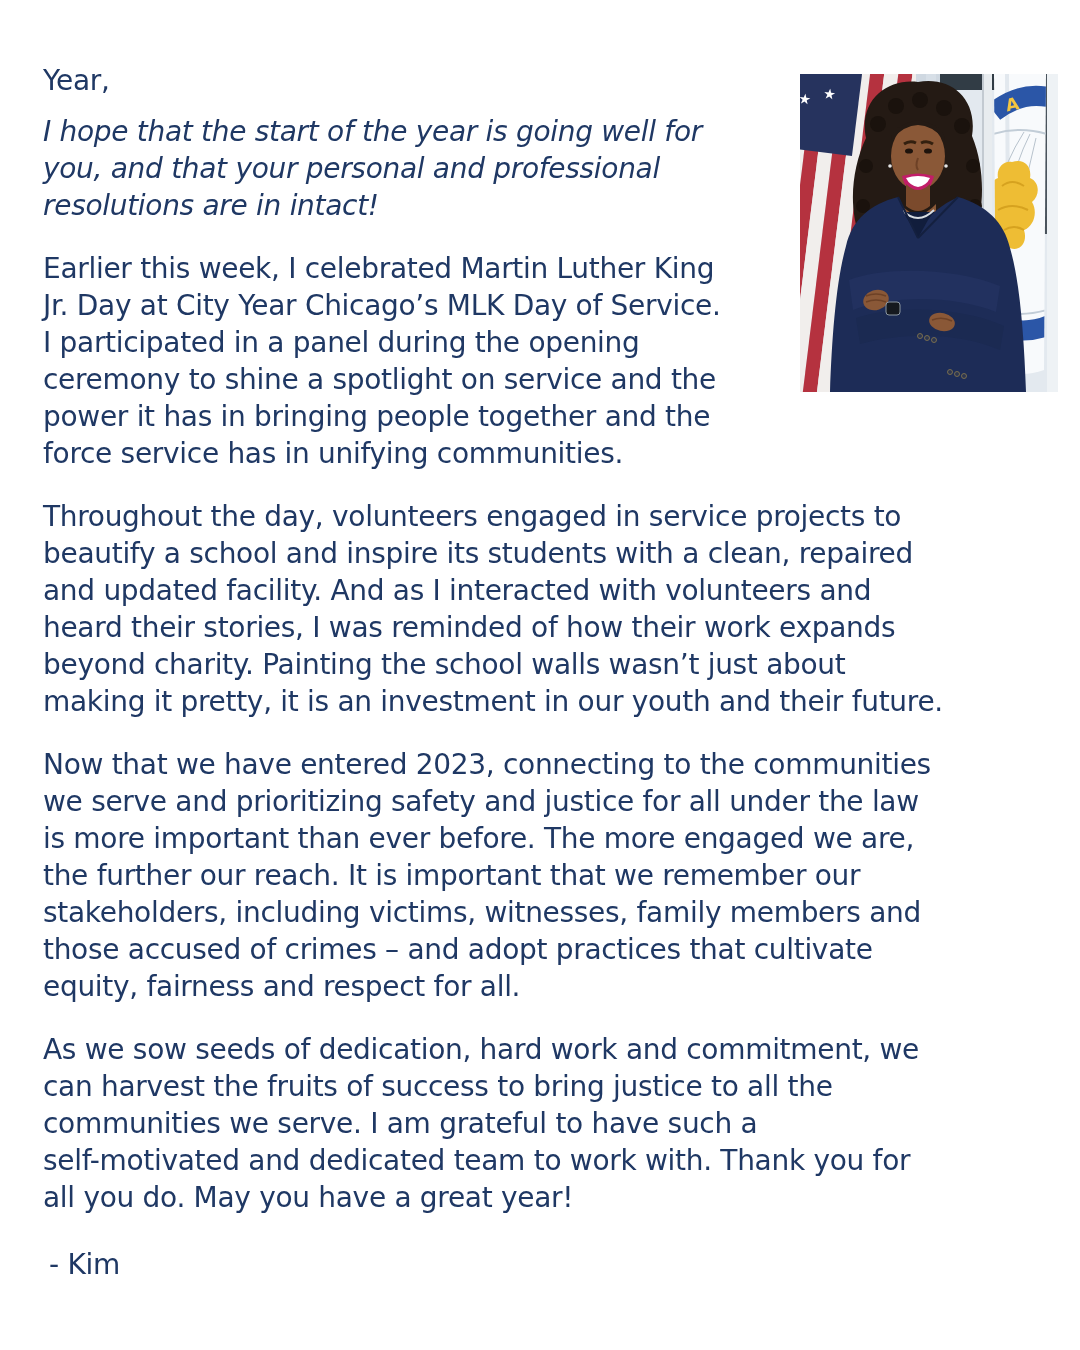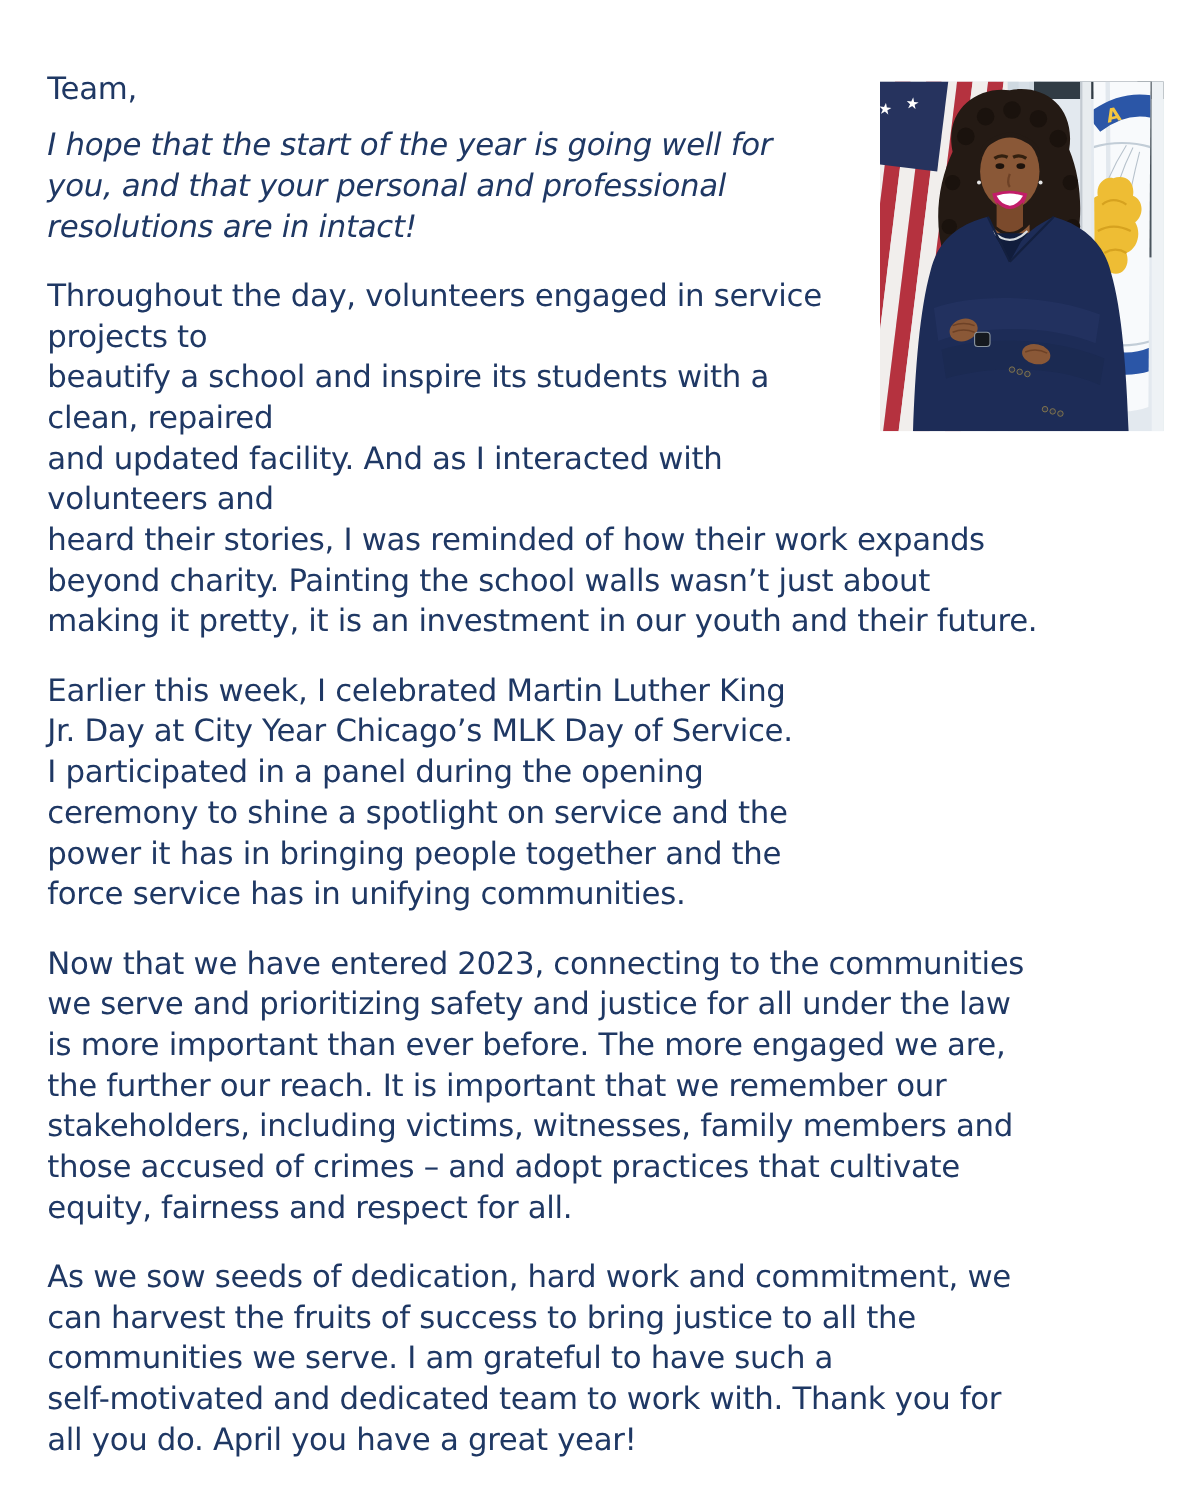--- a/index.html
+++ b/index.html
@@ -149,43 +149,43 @@
             <circle cx="127" cy="264" r="2.5"></circle>
             <circle cx="134" cy="266" r="2.5"></circle>
           <circle cx="150" cy="298" r="2.5"></circle>
             <circle cx="157" cy="300" r="2.5"></circle>
             <circle cx="164" cy="302" r="2.5"></circle>
         </g>
       </g>
     </svg>
   </figure>
 
-  <p class="salutation">Team,</p>
+  <p class="salutation">Year,</p>
   <p class="para para--first">I hope that the start of the year is going well for
 you, and that your personal and professional
 resolutions are in intact!</p>
+  <p class="para">Earlier this week, I celebrated Martin Luther King
+Jr. Day at City Year Chicago’s MLK Day of Service.
+I participated in a panel during the opening
+ceremony to shine a spotlight on service and the
+power it has in bringing people together and the
+force service has in unifying communities.</p>
   <p class="para">Throughout the day, volunteers engaged in service projects to
 beautify a school and inspire its students with a clean, repaired
 and updated facility. And as I interacted with volunteers and
 heard their stories, I was reminded of how their work expands
 beyond charity. Painting the school walls wasn’t just about
 making it pretty, it is an investment in our youth and their future.</p>
-  <p class="para">Earlier this week, I celebrated Martin Luther King
-Jr. Day at City Year Chicago’s MLK Day of Service.
-I participated in a panel during the opening
-ceremony to shine a spotlight on service and the
-power it has in bringing people together and the
-force service has in unifying communities.</p>
   <p class="para">Now that we have entered 2023, connecting to the communities
 we serve and prioritizing safety and justice for all under the law
 is more important than ever before. The more engaged we are,
 the further our reach. It is important that we remember our
 stakeholders, including victims, witnesses, family members and
 those accused of crimes – and adopt practices that cultivate
 equity, fairness and respect for all.</p>
   <p class="para">As we sow seeds of dedication, hard work and commitment, we
 can harvest the fruits of success to bring justice to all the
 communities we serve. I am grateful to have such a
 self-motivated and dedicated team to work with. Thank you for
-all you do. April you have a great year!</p>
+all you do. May you have a great year!</p>
   <p class="signature">- Kim</p>
 
 </div>
 
 </body></html>

